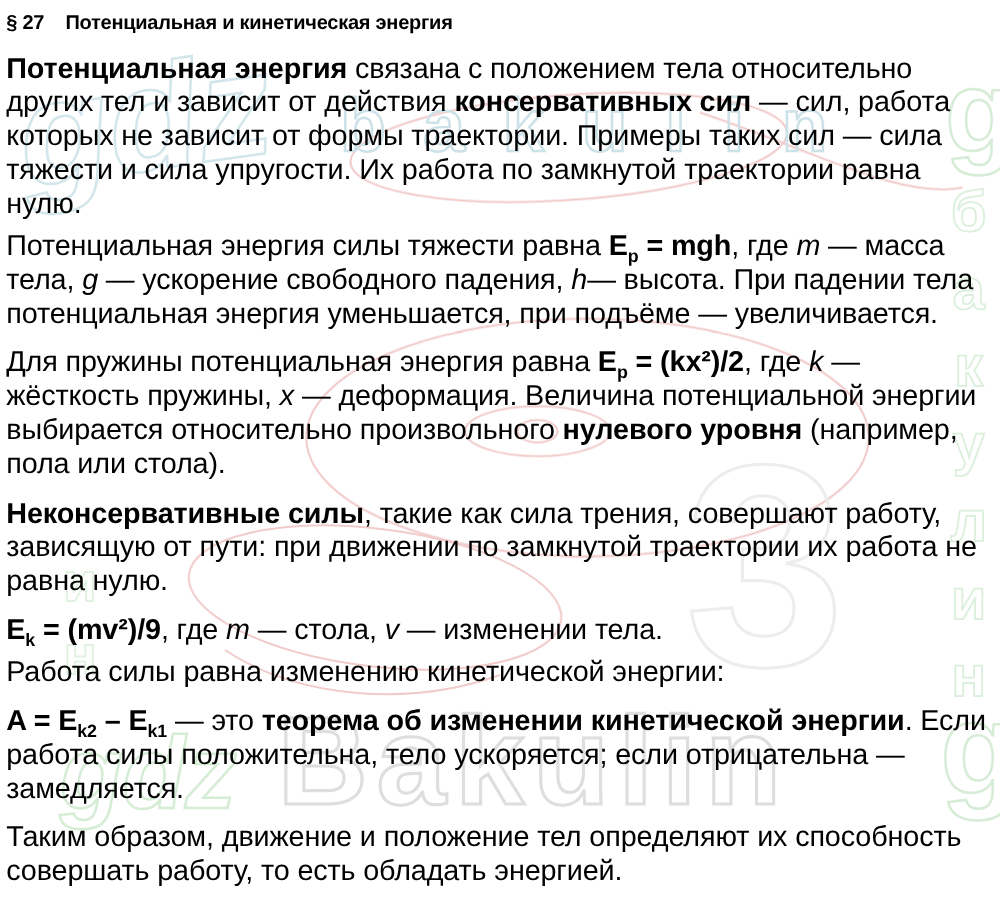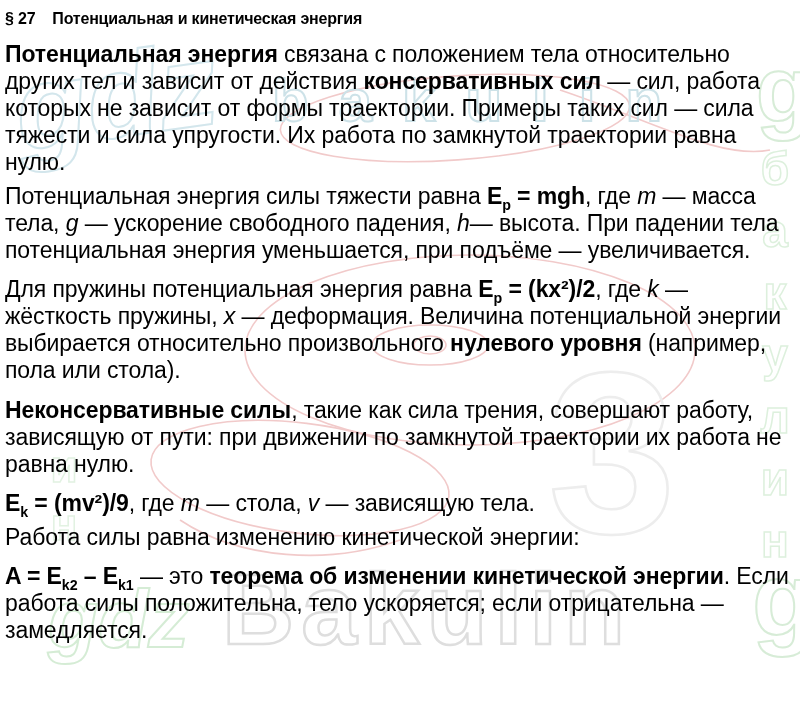--- a/index.html
+++ b/index.html
@@ -102,19 +102,20 @@
 
   <div class="content">
     <div class="title">
       <span class="sec">§ 27</span><span>Потенциальная и кинетическая энергия</span>
     </div>
     <div>
         <p class="para"><span class="b">Потенциальная энергия</span><span> связана с положением тела относительно других тел и зависит от действия </span><span class="b">консервативных сил</span><span> — сил, работа которых не зависит от формы траектории. Примеры таких сил — сила тяжести и сила упругости. Их работа по замкнутой траектории равна нулю.</span></p>
         <p class="para"><span>Потенциальная энергия силы тяжести равна </span><span class="b">E</span><sub class="b">p</sub><span class="b"> = mgh</span><span>, где </span><span class="i">m</span><span> — масса тела, </span><span class="i">g</span><span> — ускорение свободного падения, </span><span class="i">h</span><span>— высота. При падении тела потенциальная энергия уменьшается, при подъёме — увеличивается.</span></p>
         <p class="para tight"><span>Для пружины потенциальная энергия равна </span><span class="b">E</span><sub class="b">p</sub><span class="b"> = (kx²)/2</span><span>, где </span><span class="i">k</span><span> — жёсткость пружины, </span><span class="i">x</span><span> — деформация. Величина потенциальной энергии выбирается относительно произвольного </span><span class="b">нулевого уровня</span><span> (например, пола или стола).</span></p>
         <p class="para big"><span class="b">Неконсервативные силы</span><span>, такие как сила трения, совершают работу, зависящую от пути: при движении по замкнутой траектории их работа не равна нулю.</span></p>
-        <p class="para tight"><span class="b">E</span><sub class="b">k</sub><span class="b"> = (mv²)/9</span><span>, где </span><span class="i">m</span><span> — стола, </span><span class="i">v</span><span> — зависящую тела.</span></p>
+        <p class="para tight"><span class="b">E</span><sub class="b">k</sub><span class="b"> = (mv²)/9</span><span>, где </span><span class="i">m</span><span> — стола, </span><span class="i">v</span><span> — изменении тела.</span></p>
         <p class="para"><span>Работа силы равна изменению кинетической энергии:</span></p>
         <p class="para tight"><span class="b">A = E</span><sub class="b">k2</sub><span class="b"> – E</span><sub class="b">k1</sub><span> — это </span><span class="b">теорема об изменении кинетической энергии</span><span>. Если работа силы положительна, тело ускоряется; если отрицательна — замедляется.</span></p>
+        <p class="para tight"><span>Таким образом, движение и положение тел определяют их способность совершать работу, то есть обладать энергией.</span></p>
       </div>
   </div>
 
 </div>
 
 </body></html>

